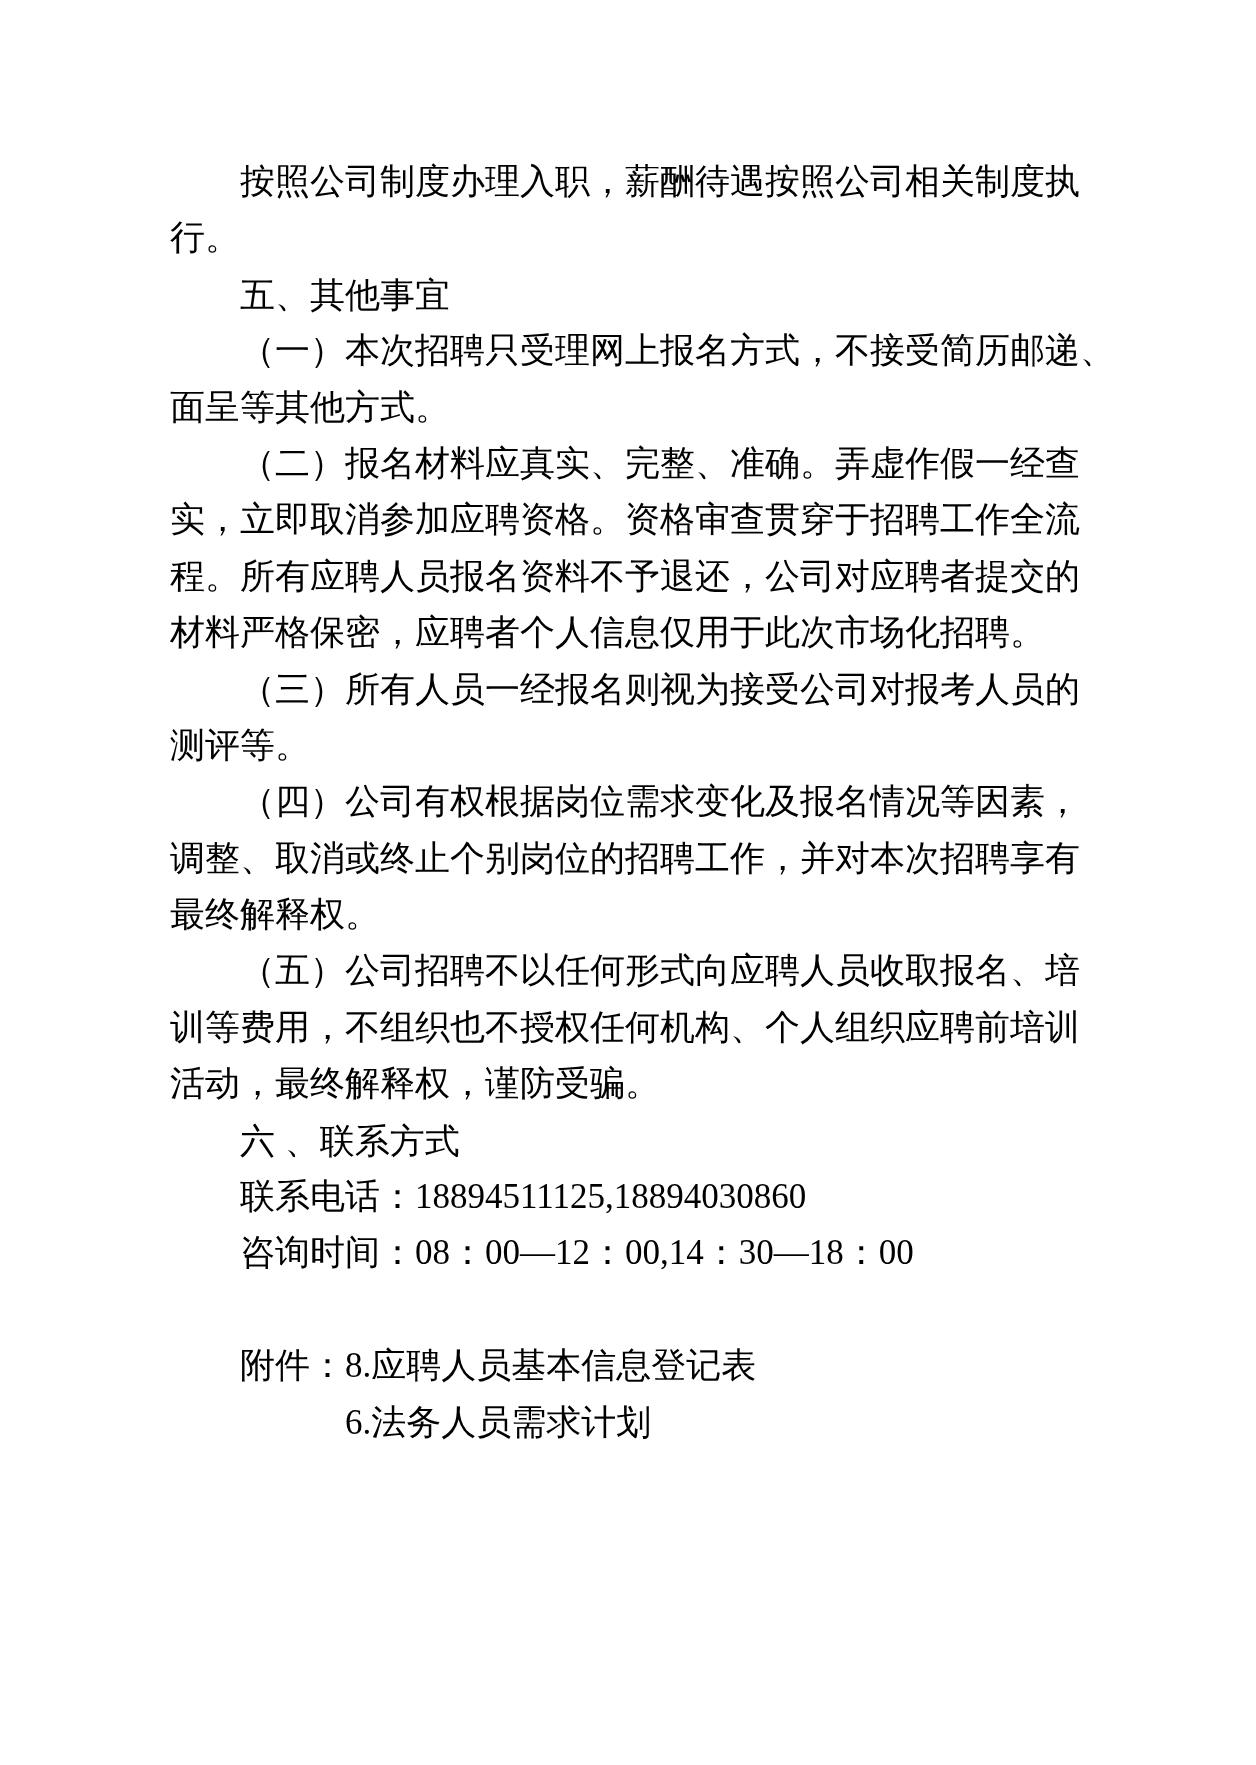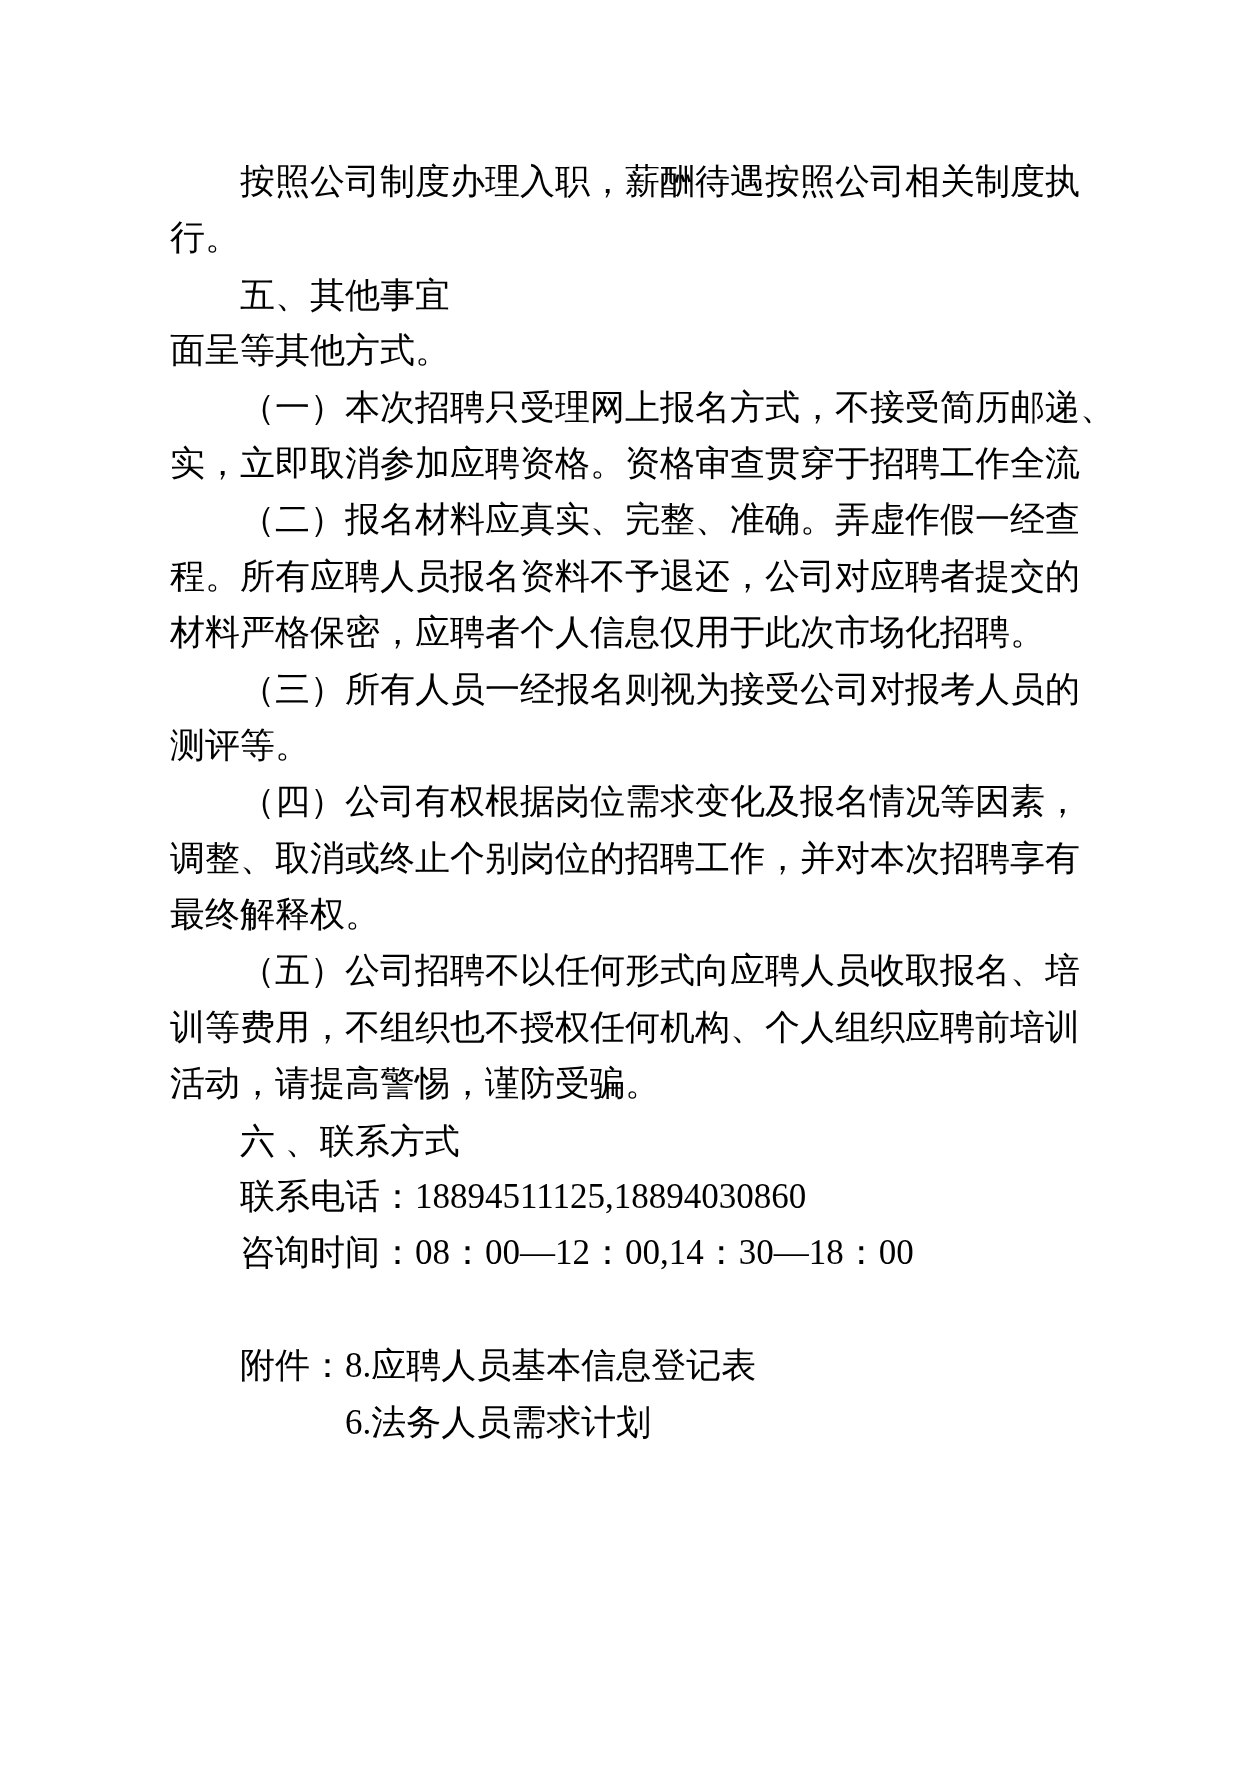--- a/index.html
+++ b/index.html
@@ -40,34 +40,34 @@
   }
 </style>
 </head>
 <body>
 
 <div class="page">
   <div class="text-block">
     <div class="line ind">按照公司制度办理入职，薪酬待遇按照公司相关制度执</div>
     <div class="line">行。</div>
     <div class="line ind h">五、其他事宜</div>
+    <div class="line ind">（一）本次招聘只受理网上报名方式，不接受简历邮递、</div>
     <div class="line">面呈等其他方式。</div>
-    <div class="line ind">（一）本次招聘只受理网上报名方式，不接受简历邮递、</div>
+    <div class="line ind">（二）报名材料应真实、完整、准确。弄虚作假一经查</div>
     <div class="line">实，立即取消参加应聘资格。资格审查贯穿于招聘工作全流</div>
-    <div class="line ind">（二）报名材料应真实、完整、准确。弄虚作假一经查</div>
     <div class="line">程。所有应聘人员报名资料不予退还，公司对应聘者提交的</div>
     <div class="line">材料严格保密，应聘者个人信息仅用于此次市场化招聘。</div>
     <div class="line ind">（三）所有人员一经报名则视为接受公司对报考人员的</div>
     <div class="line">测评等。</div>
     <div class="line ind">（四）公司有权根据岗位需求变化及报名情况等因素，</div>
     <div class="line">调整、取消或终止个别岗位的招聘工作，并对本次招聘享有</div>
     <div class="line">最终解释权。</div>
     <div class="line ind">（五）公司招聘不以任何形式向应聘人员收取报名、培</div>
     <div class="line">训等费用，不组织也不授权任何机构、个人组织应聘前培训</div>
-    <div class="line">活动，请提高警惕，谨防受骗。</div>
+    <div class="line">活动，最终解释权，谨防受骗。</div>
     <div class="line ind h">六 、联系方式</div>
     <div class="line ind">联系电话：18894511125,18894030860</div>
     <div class="line ind">咨询时间：08：00—12：00,14：30—18：00</div>
     <div class="line"></div>
     <div class="line ind">附件：8.应聘人员基本信息登记表</div>
     <div class="line ind5">6.法务人员需求计划</div>
   </div>
 </div>
 
 </body></html>

